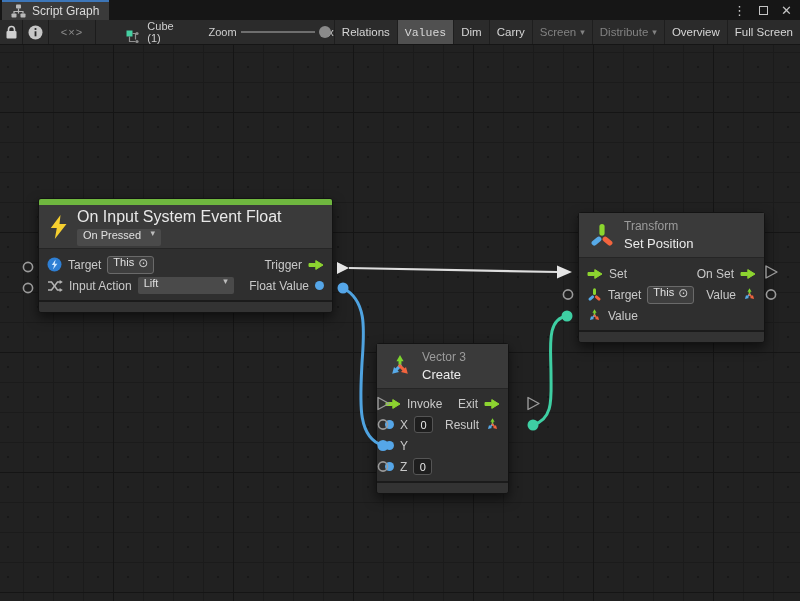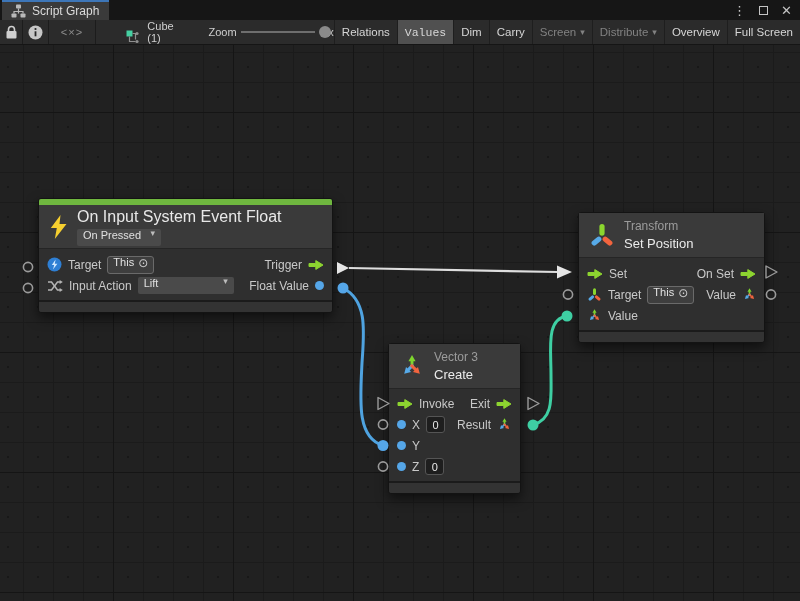--- a/index.html
+++ b/index.html
@@ -331,21 +331,21 @@
               <path d="M8 9V4.6" stroke="#f2643e" stroke-width="1.8"></path>
               <path d="M8 1.2 5.8 5h4.4z" fill="#f2643e"></path>
             </g>
           </svg>
         <span class="lbl">Value</span>
       </div>
     </div>
     <div class="ftr"></div>
   </div>
 
-  <div class="node" style="left:388px;top:343px;width:133px;">
+  <div class="node" style="left:376px;top:343px;width:133px;">
     <div class="hdr hdr2">
       <svg class="ic" width="26" height="26" viewBox="0 0 16 16">
           <path d="M8 9V4.6" stroke="#7ed62e" stroke-width="1.8"></path>
           <path d="M8 1.2 5.8 5h4.4z" fill="#7ed62e"></path>
           <g transform="rotate(-135 8 8)">
             <path d="M8 9V4.6" stroke="#57aae8" stroke-width="1.8"></path>
             <path d="M8 1.2 5.8 5h4.4z" fill="#57aae8"></path>
           </g>
           <g transform="rotate(135 8 8)">
             <path d="M8 9V4.6" stroke="#f2643e" stroke-width="1.8"></path>

